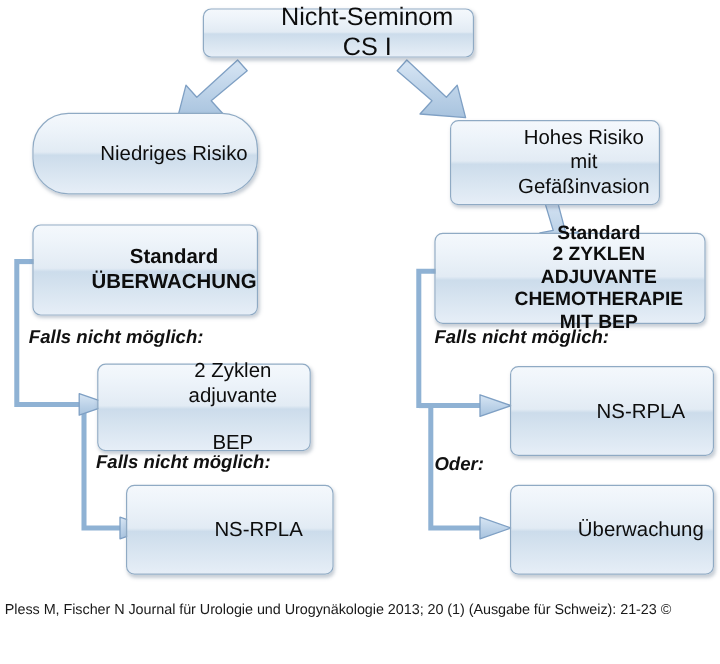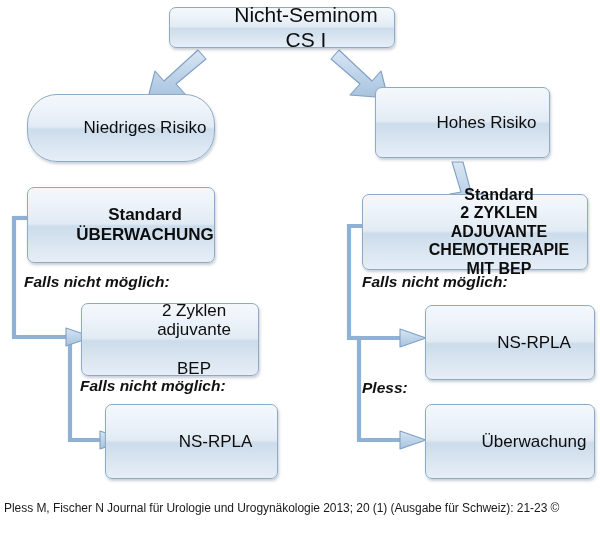--- a/index.html
+++ b/index.html
@@ -128,23 +128,24 @@
   <div class="box" style="left:169px;top:7px;width:226px;height:41px;">
     <span class="txt t-title">Nicht-Seminom CS I</span>
   </div>
 
   <div class="box" style="left:27px;top:94px;width:188px;height:68px;border-radius:30px;">
     <span class="txt">
       <span class="t-plain">Niedriges Risiko</span><br>
     </span>
   </div>
 
-  <div class="box" style="left:375px;top:87px;width:175px;height:71px;">
+  <div class="box" style="left:375px;top:100px;width:175px;height:71px;">
     <span class="txt">
       <span class="t-plain">Hohes Risiko</span><br>
+      <span class="t-plain">mit Gefäßinvasion</span>
     </span>
   </div>
 
   <div class="box" style="left:27px;top:187px;width:188px;height:76px;">
     <span class="txt">
       <span class="t-bold">Standard</span><br>
       <span class="t-bold">ÜBERWACHUNG</span>
     </span>
   </div>
 
@@ -153,21 +154,21 @@
       <span class="t-bold-sm">Standard</span><br>
       <span class="t-bold-sm">2 ZYKLEN ADJUVANTE</span><br>
       <span class="t-bold-sm">CHEMOTHERAPIE MIT BEP</span>
     </span>
   </div>
 
   <div class="cap" style="left:24px;top:273px;">Falls nicht möglich:</div>
   <div class="cap" style="left:80px;top:377px;">Falls nicht möglich:</div>
 
   <div class="cap" style="left:362px;top:273px;">Falls nicht möglich:</div>
-  <div class="cap" style="left:362px;top:379px;">Pless:</div>
+  <div class="cap" style="left:362px;top:379px;">Oder:</div>
 
   <div class="box" style="left:81px;top:303px;width:178px;height:73px;">
     <span class="txt">
       <span class="t-plain">2 Zyklen adjuvante</span><br>
       <br>
       <span class="t-plain">BEP</span>
     </span>
   </div>
 
   <div class="box" style="left:105px;top:404px;width:173px;height:75px;">

